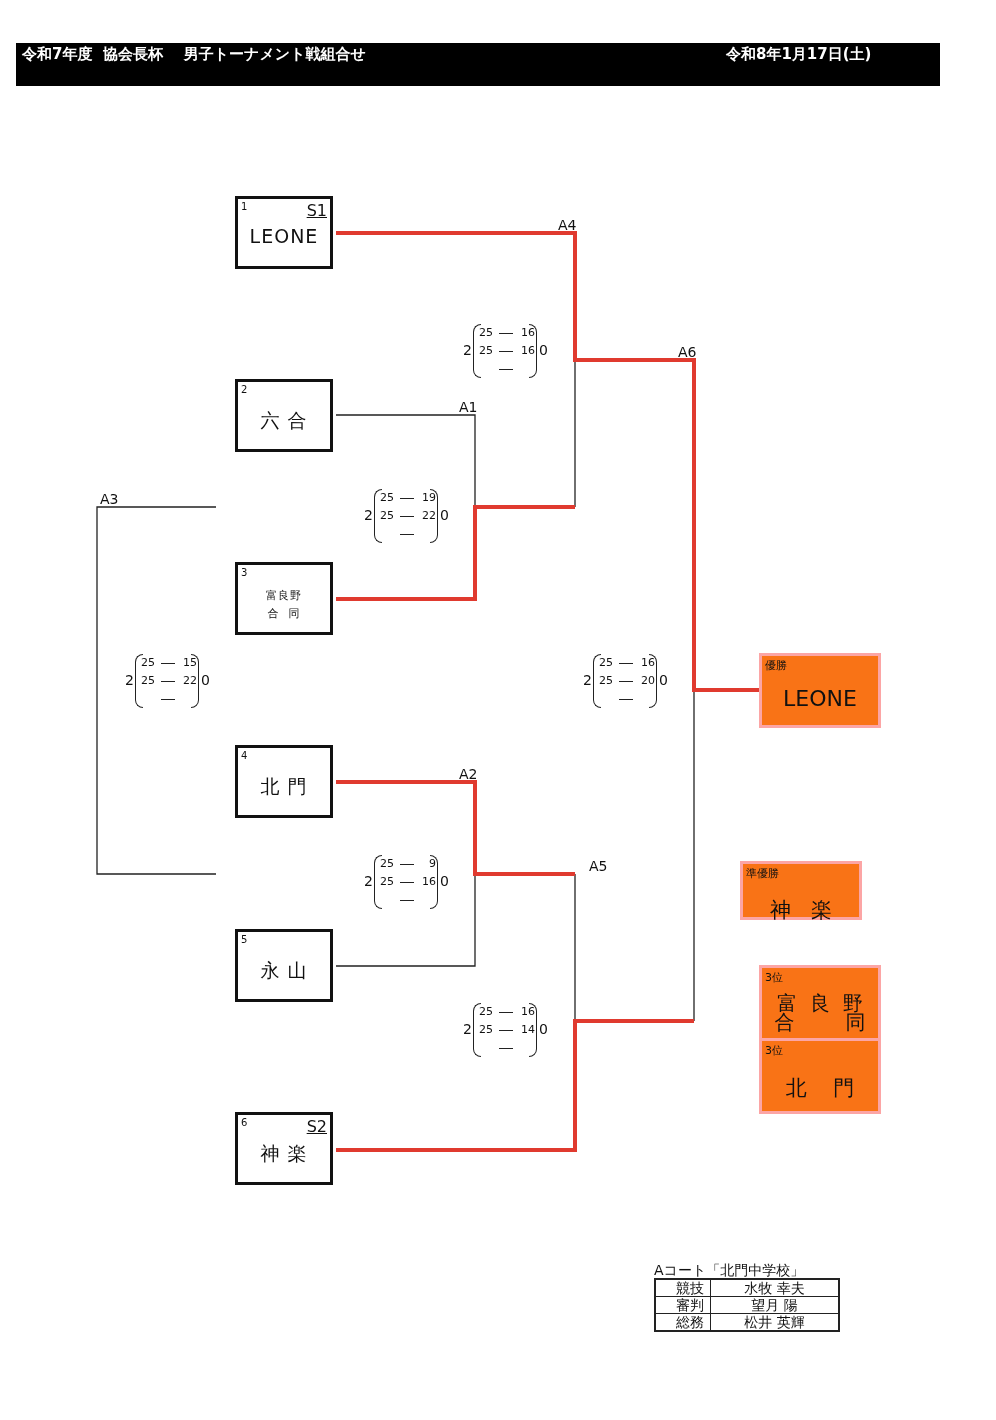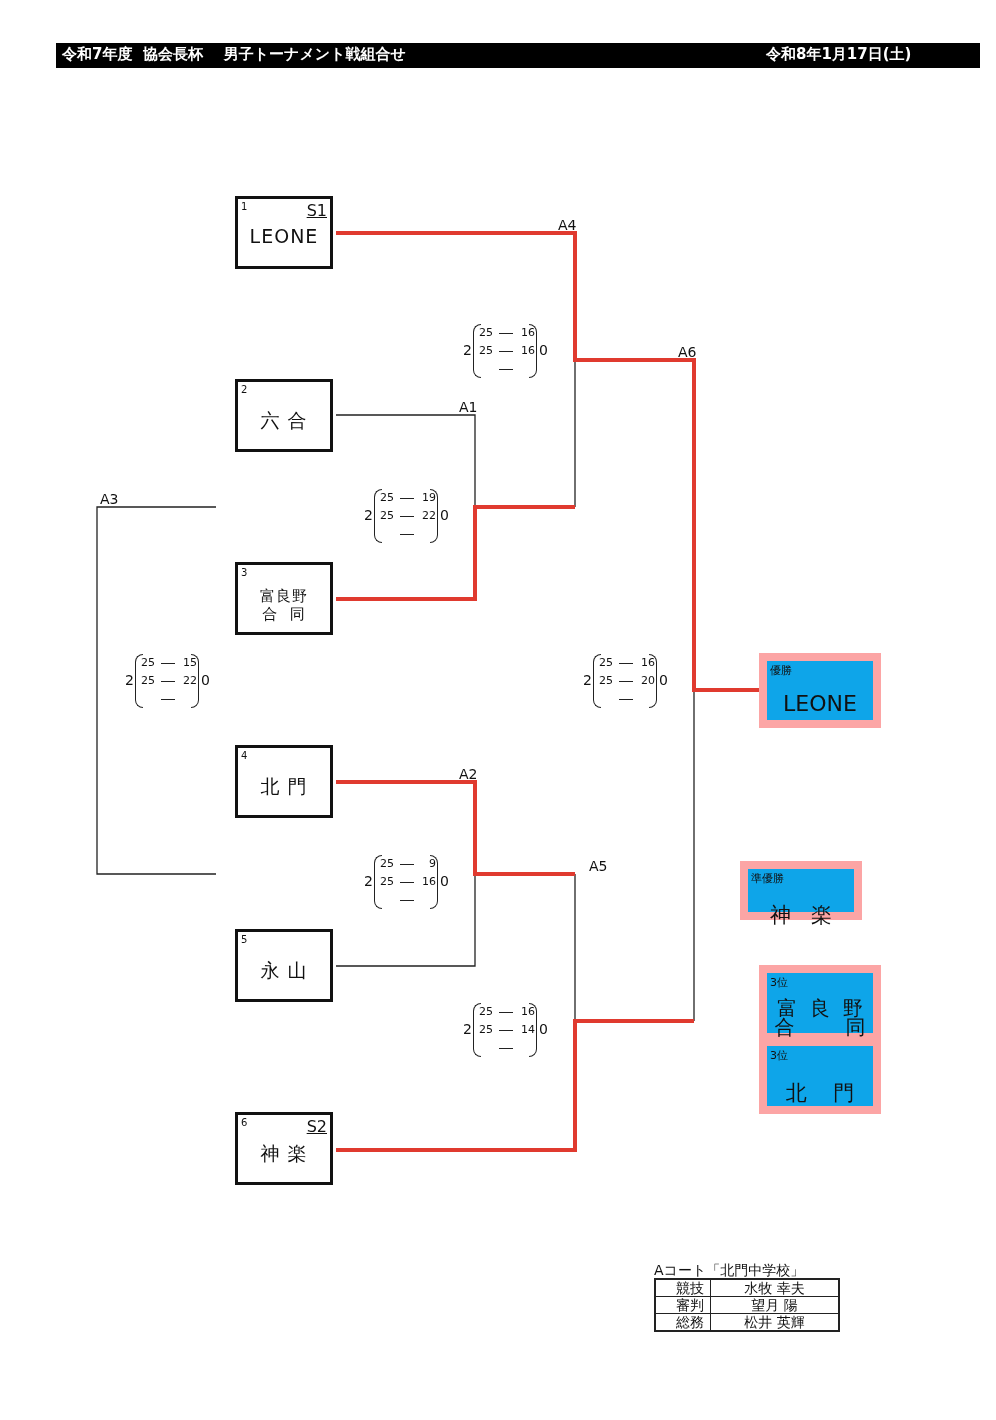--- a/index.html
+++ b/index.html
@@ -1,43 +1,43 @@
 <!DOCTYPE html>
 <html><head>
 <meta charset="utf-8">
 <style>
   html, body { margin: 0; padding: 0; background: #ffffff; }
   body { width: 996px; height: 1420px; position: relative; overflow: hidden;
          font-family: "DejaVu Sans", "Liberation Sans", sans-serif; color: #111; }
-  .header-bar { position: absolute; left: 16px; top: 43px; width: 924px; height: 25px; background: #000; margin-left: 40px; }
+  .header-bar { position: absolute; left: 16px; top: 43px; width: 924px; height: 43px; background: #000; }
   .header-title { position: absolute; left: 6px; top: 2px; color: #fff; font-weight: bold; font-size: 15px; white-space: pre; }
   .header-date { position: absolute; left: 710px; top: 2px; color: #fff; font-weight: bold; font-size: 15px; white-space: pre; }
 
   svg.bracket { position: absolute; left: 0; top: 0; }
 
   .team-box { position: absolute; width: 98px; height: 73px; border: 3px solid #111; box-sizing: border-box; background: #fff; }
   .team-box .seed { position: absolute; left: 3px; top: 2px; font-size: 10px; }
   .team-box .slot { position: absolute; right: 3px; top: 2px; font-size: 16px; text-decoration: underline; }
   .team-box .name { position: absolute; left: 0; right: 0; top: 26px; text-align: center; font-size: 19px; letter-spacing: 1px; white-space: pre; }
-  .team-box .name.two-line { top: 22px; font-size: 15px; line-height: 18px; white-space: pre; }
+  .team-box .name.two-line { top: 22px; font-size: 11px; line-height: 18px; white-space: pre; }
 
   .match-label { position: absolute; font-size: 14px; }
 
   .score { position: absolute; width: 100px; height: 60px; }
   .score .win { position: absolute; left: 0; top: 20px; font-size: 14px; }
   .score .lose { position: absolute; left: 76px; top: 20px; font-size: 14px; }
   .score .paren { position: absolute; top: 2px; width: 8px; height: 54px; border: 1.5px solid #222; box-sizing: border-box; }
   .score .paren.l { left: 10px; border-right: none; border-radius: 8px 0 0 8px; }
   .score .paren.r { left: 66px; border-left: none; border-radius: 0 8px 8px 0; }
   .score .row { position: absolute; left: 16px; width: 56px; font-size: 11px; height: 16px; }
   .score .row .a { position: absolute; left: 0; }
   .score .row .dash { position: absolute; left: 20px; width: 14px; top: 7px; border-top: 1.5px solid #222; }
   .score .row .b { position: absolute; right: 0; }
 
-  .result-box { position: absolute; width: 122px; border: 8px solid #fca5a5; box-sizing: border-box; background: #0ea5e9; }
+  .result-box { position: absolute; width: 122px; border: 3px solid #fca5a5; box-sizing: border-box; background: #f97316; }
   .result-box .rlabel { position: absolute; left: 3px; top: 2px; font-size: 11px; }
   .result-box .rname { position: absolute; left: 0; right: 0; text-align: center; white-space: pre; }
 
   .staff { position: absolute; left: 654px; top: 1262px; width: 172px; }
   .staff .court { font-size: 14px; height: 16px; line-height: 16px; }
   .staff table { border-collapse: collapse; width: 186px; border: 2px solid #222; }
   .staff td { border: 1.5px solid #222; font-size: 14px; padding: 0 2px; height: 16px; line-height: 16px; }
   .staff td.role { width: 32px; padding-left: 20px; }
   .staff td.person { text-align: center; }
 </style>

